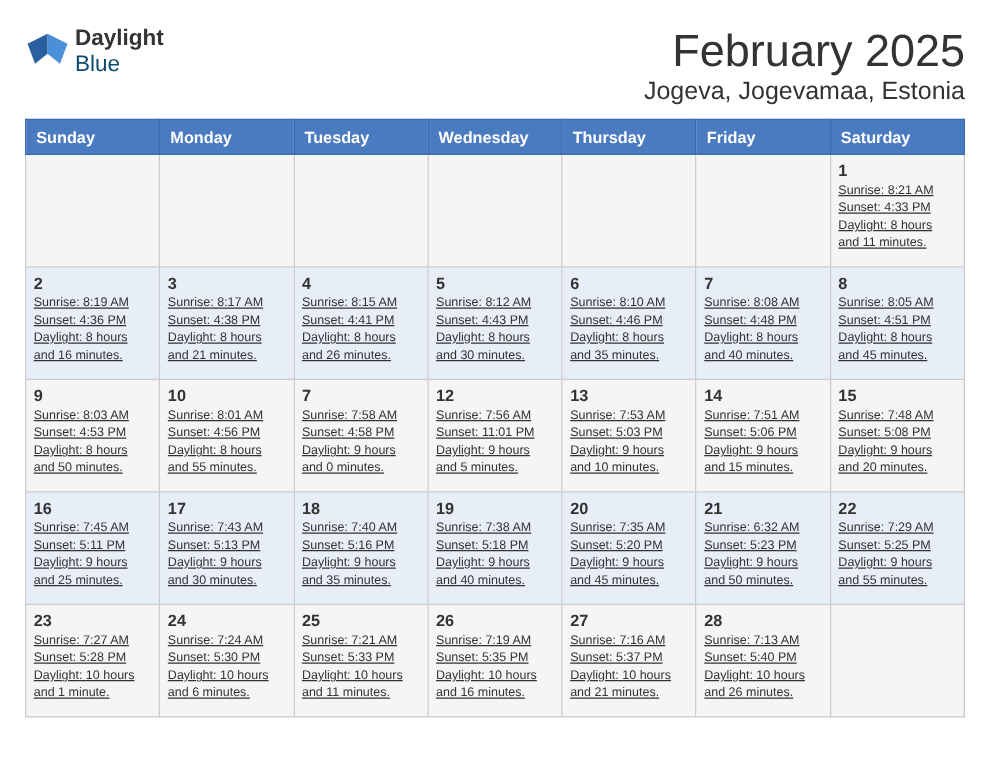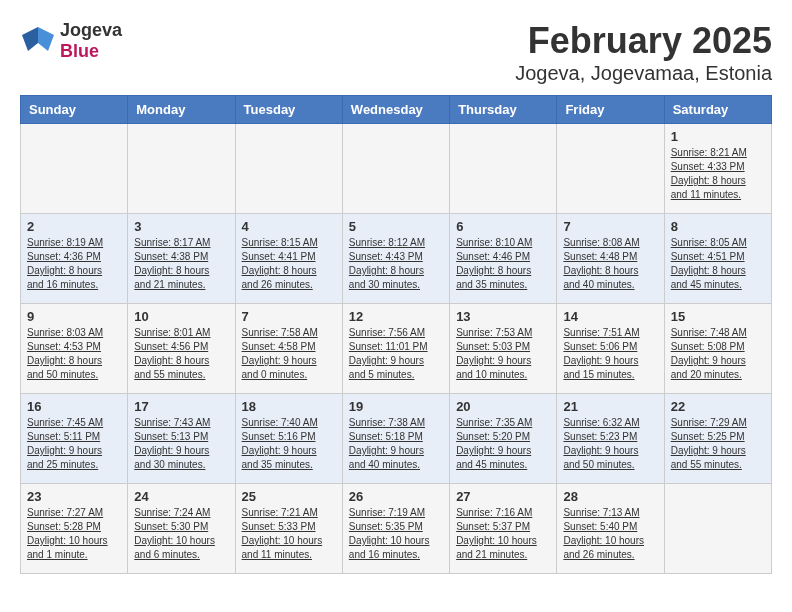--- a/index.html
+++ b/index.html
@@ -21,29 +21,29 @@
       align-items: center;
       gap: 4px;
     }
     .logo-text-general {
       font-size: 18px;
       font-weight: bold;
       color: #333;
     }
     .logo-text-blue {
       font-size: 18px;
-      font-weight: bold;
-      color: #be185d;
+      font-weight: normal;
+      color: #0c4a6e;
     }
     .title-area {
       text-align: right;
     }
     .main-title {
       font-size: 36px;
-      font-weight: bold;
+      font-weight: normal;
       color: #333;
     }
     .subtitle {
       font-size: 20px;
       color: #333;
     }
     table {
       width: 100%;
       border-collapse: collapse;
       table-layout: fixed;
@@ -90,21 +90,21 @@
   </style>
 </head>
 <body>
 
 <div class="header-area">
   <div class="logo">
       <svg width="36" height="36" viewBox="0 0 36 36">
         <polygon points="18,4 34,12 28,28 18,20" fill="#4a90d9"></polygon>
         <polygon points="18,4 18,20 8,28 2,12" fill="#2a5fa0"></polygon>
       </svg>
-      <div><span class="logo-text-general">Jogeva</span><br><span class="logo-text-blue">Blue</span></div>
+      <div><span class="logo-text-general">Daylight</span><br><span class="logo-text-blue">Blue</span></div>
     </div>
   <div class="title-area">
     <div class="main-title">February 2025</div>
     <div class="subtitle">Jogeva, Jogevamaa, Estonia</div>
   </div>
 </div>
 
 <table>
   <thead>
     <tr>

